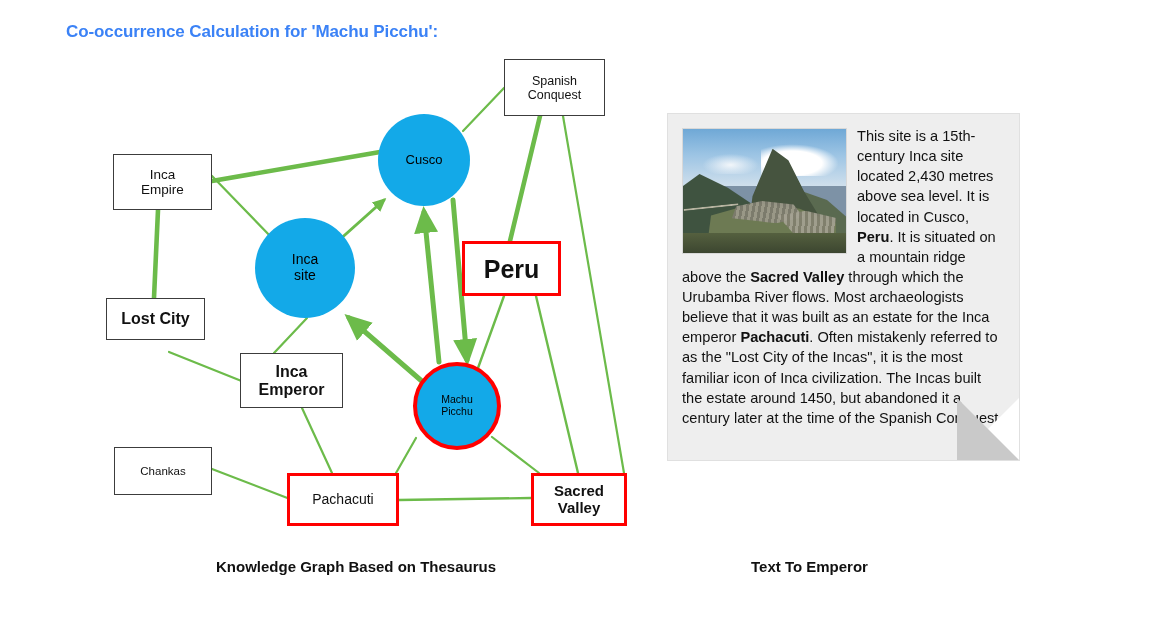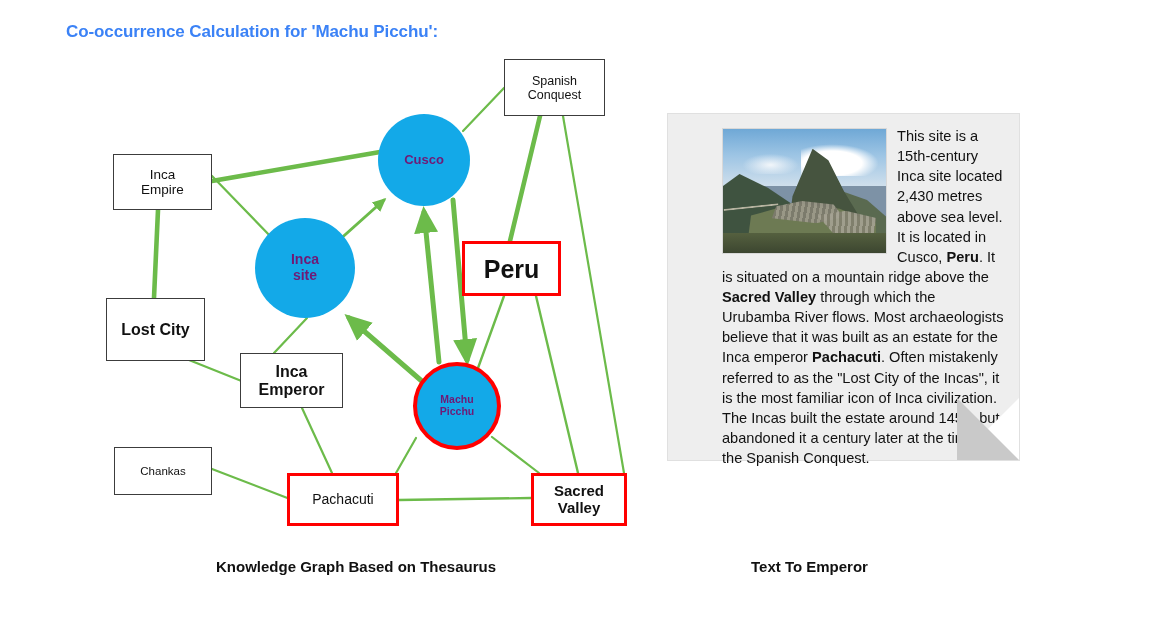--- a/index.html
+++ b/index.html
@@ -15,30 +15,30 @@
     letter-spacing:-0.1px;white-space:nowrap;
   }
   
   #graph{position:absolute;left:12px;top:0;width:660px;height:545px;}
   #graph-svg{position:absolute;left:0;top:0;width:660px;height:545px;}
   .node{position:absolute;box-sizing:border-box;display:flex;
         align-items:center;justify-content:center;text-align:center;
         line-height:1.12;}
   .nbox{background:#ffffff;border:1.4px solid #3c3c3c;color:#111;}
   .nbox.red{border:3.6px solid #ff0000;}
-  .ncirc{background:#13a9e8;border-radius:50%;color:#701a75;font-weight:bold;}
+  .ncirc{background:#13a9e8;border-radius:50%;color:#000000;font-weight:normal;}
   .ncirc.red{border:4px solid #ff0000;}
   #caption-graph{
     position:absolute;left:176px;top:558px;
     font-size:15px;font-weight:bold;color:#111;white-space:nowrap;margin-left:40px;
   }
   
   #textpanel{
     position:absolute;left:667px;top:113px;width:353px;height:348px;
-    background:#eeeeee;border:1px solid #e0e0e0;box-sizing:border-box;padding-left:40px;
+    background:#eeeeee;border:1px solid #e0e0e0;box-sizing:border-box;
   }
   #panel-inner{padding:12px 14px 10px 14px;box-sizing:border-box;height:100%;}
   #thumb{
     float:left;width:165px;height:126px;margin:2px 10px 2px 0;
     border:1px solid #d8d8d8;box-sizing:border-box;position:relative;
     overflow:hidden;background:#7d92a6;
   }
   #thumb .sky{position:absolute;left:0;top:0;width:100%;height:46%;
     background:linear-gradient(#6fa8d6 0%,#9cc4e4 45%,#cfdfec 100%);}
   #thumb .cloud1{position:absolute;right:4%;top:12%;width:48%;height:26%;
@@ -132,21 +132,21 @@
   </div>
 
   <div class="node ncirc" style="left:243px;top:218px;width:100px;height:100px;font-size:14px;">
     <span>Inca<br>site</span>
   </div>
 
   <div class="node nbox red" style="left:450px;top:241px;width:99px;height:55px;font-size:25px;font-weight:bold;">
     <span>Peru</span>
   </div>
 
-  <div class="node nbox" style="left:94px;top:298px;width:99px;height:63px;font-size:16px;font-weight:bold;">
+  <div class="node nbox" style="left:94px;top:298px;width:99px;height:42px;font-size:16px;font-weight:bold;">
     <span>Lost City</span>
   </div>
 
   <div class="node nbox" style="left:228px;top:353px;width:103px;height:55px;font-size:16px;font-weight:bold;">
     <span>Inca<br>Emperor</span>
   </div>
 
   <div class="node nbox" style="left:102px;top:447px;width:98px;height:48px;font-size:11.5px;">
     <span>Chankas</span>
   </div>

